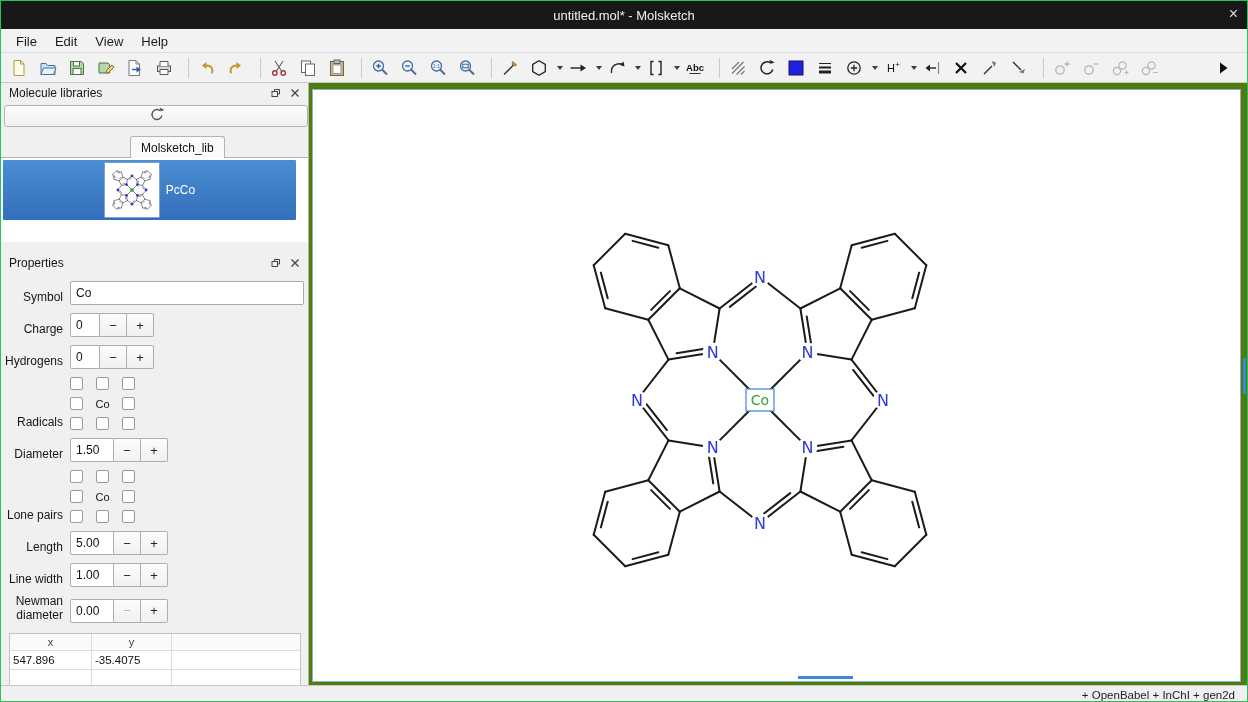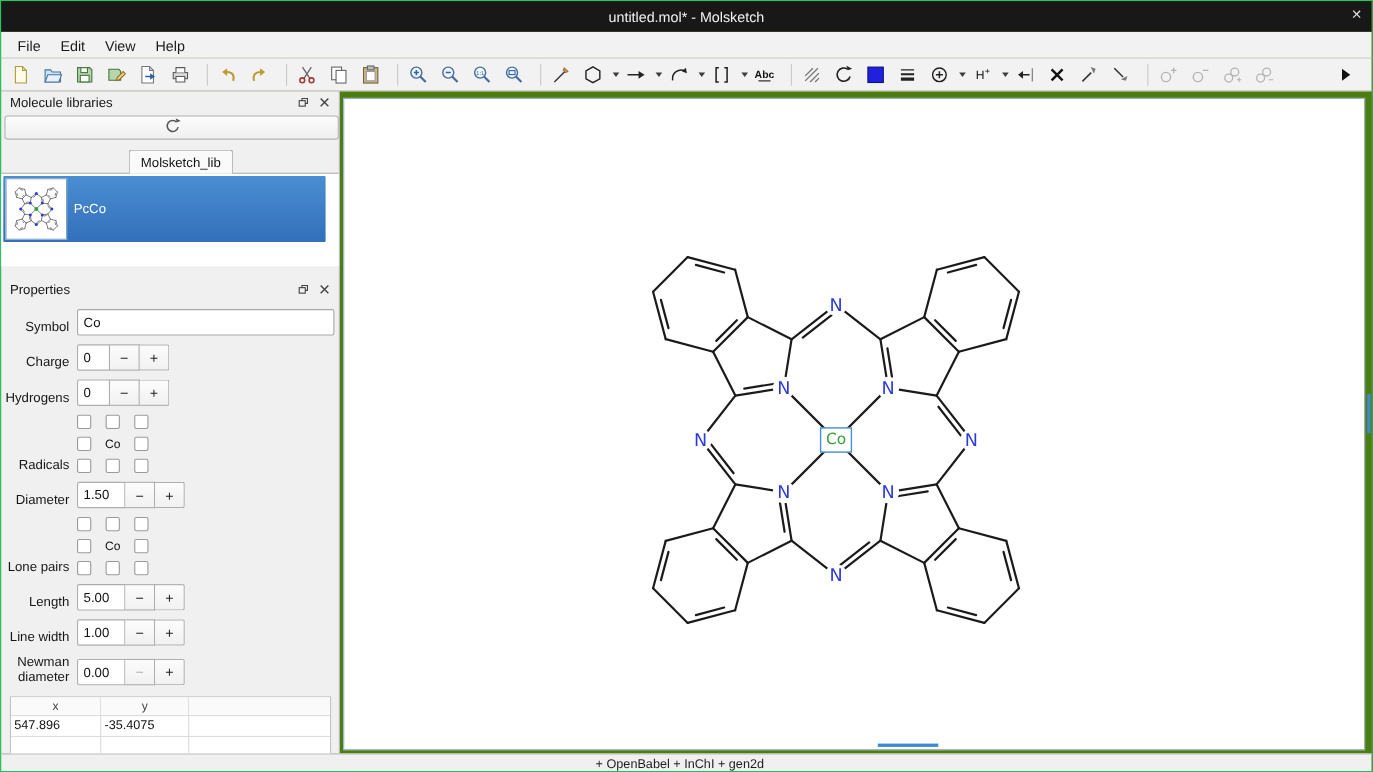--- a/index.html
+++ b/index.html
@@ -26,25 +26,25 @@
   .tb-spacer{flex:1;}
   
   .leftpanel{position:absolute;left:0;top:82px;width:308px;height:602px;background:#f0f0f1;
              border-right:1px solid #b5b5b5;box-sizing:border-box;}
   .dock-header{height:20px;display:flex;align-items:center;padding:0 6px 0 8px;}
   .dock-header .dock-title{font-size:12px;color:#161616;flex:1;}
   .dock-btn{width:14px;height:14px;display:flex;align-items:center;justify-content:center;margin-left:5px;}
   .lib-refresh{display:block;margin:2px 3px 0 3px;width:302px;height:20px;background:linear-gradient(#fdfdfd,#efefef);
                border:1px solid #b4b4b4;border-radius:3px;display:flex;align-items:center;justify-content:center;padding:0;}
   .tabbar{position:relative;height:22px;margin-top:8px;border-bottom:1px solid #b4b4b4;}
-  .tab{position:absolute;left:116px;top:1px;height:21px;padding:0 10px;background:#fafafa;
+  .tab{position:absolute;left:129px;top:1px;height:21px;padding:0 10px;background:#fafafa;
        border:1px solid #b4b4b4;border-bottom:none;border-radius:3px 3px 0 0;font-size:12px;color:#111;
        display:flex;align-items:center;}
   .lib-list{height:84px;background:#ffffff;padding:2px 12px 2px 2px;box-sizing:border-box;}
-  .lib-item{height:60px;background:linear-gradient(#4a8ed2,#336fbb);border-radius:1px;display:flex;align-items:center;padding:2px;box-sizing:border-box;}
+  .lib-item{height:60px;background:linear-gradient(#4a8ed2,#336fbb);border-radius:1px;display:flex;align-items:center;padding:14px;box-sizing:border-box;justify-content:center;}
   .lib-thumb{width:56px;height:56px;background:#fff;border:1px solid #7fa3c7;box-sizing:border-box;flex:none;}
   .lib-label{color:#ffffff;font-size:12px;margin-left:6px;}
   
   .props{padding:0 0 0 0;}
   .prow{display:flex;align-items:flex-end;margin-top:8px;}
   .prow.grid-row{align-items:flex-end;margin-top:7px;}
   .plabel{width:62px;flex:none;text-align:right;padding-right:7px;font-size:12px;color:#161616;white-space:pre-line;line-height:1.15;}
   .grid-row .plabel{padding-top:3px;}
   .text-input{width:222px;height:22px;border:1px solid #a9a9a9;border-radius:2px;font-size:12px;padding:0 5px;
               font-family:"Liberation Sans","DejaVu Sans",sans-serif;background:#fff;color:#111;}
@@ -67,21 +67,21 @@
   .ct-cell.hdr{justify-content:center;background:#fafafa;color:#444;}
   .ct-cell.val{padding-left:3px;font-size:11.5px;color:#111;}
   .ct-cell.last{border-right:none;}
   
   .canvas{position:absolute;left:311px;top:88px;width:927px;height:591px;background:#ffffff;
           border:1px solid #93aecc;}
   .hthumb{position:absolute;left:797px;top:675px;width:55px;height:3px;background:#3f86d8;}
   .vthumb{position:absolute;left:1242px;top:357px;width:3px;height:36px;background:#3f86d8;}
   
   .statusbar{position:absolute;left:0;top:684px;width:100%;height:18px;background:#f0f0f1;
-             border-top:1px solid #c6c6c6;box-sizing:border-box;display:flex;align-items:center;justify-content:center;
+             border-top:1px solid #c6c6c6;box-sizing:border-box;display:flex;align-items:center;justify-content:flex-end;
              padding-right:12px;font-size:11.5px;color:#1d1d1d;}
 </style>
 </head>
 <body>
 
 <div id="root">
 
   <div class="titlebar">
     <span class="title">untitled.mol* - Molsketch</span>
     <span class="close">×</span>

